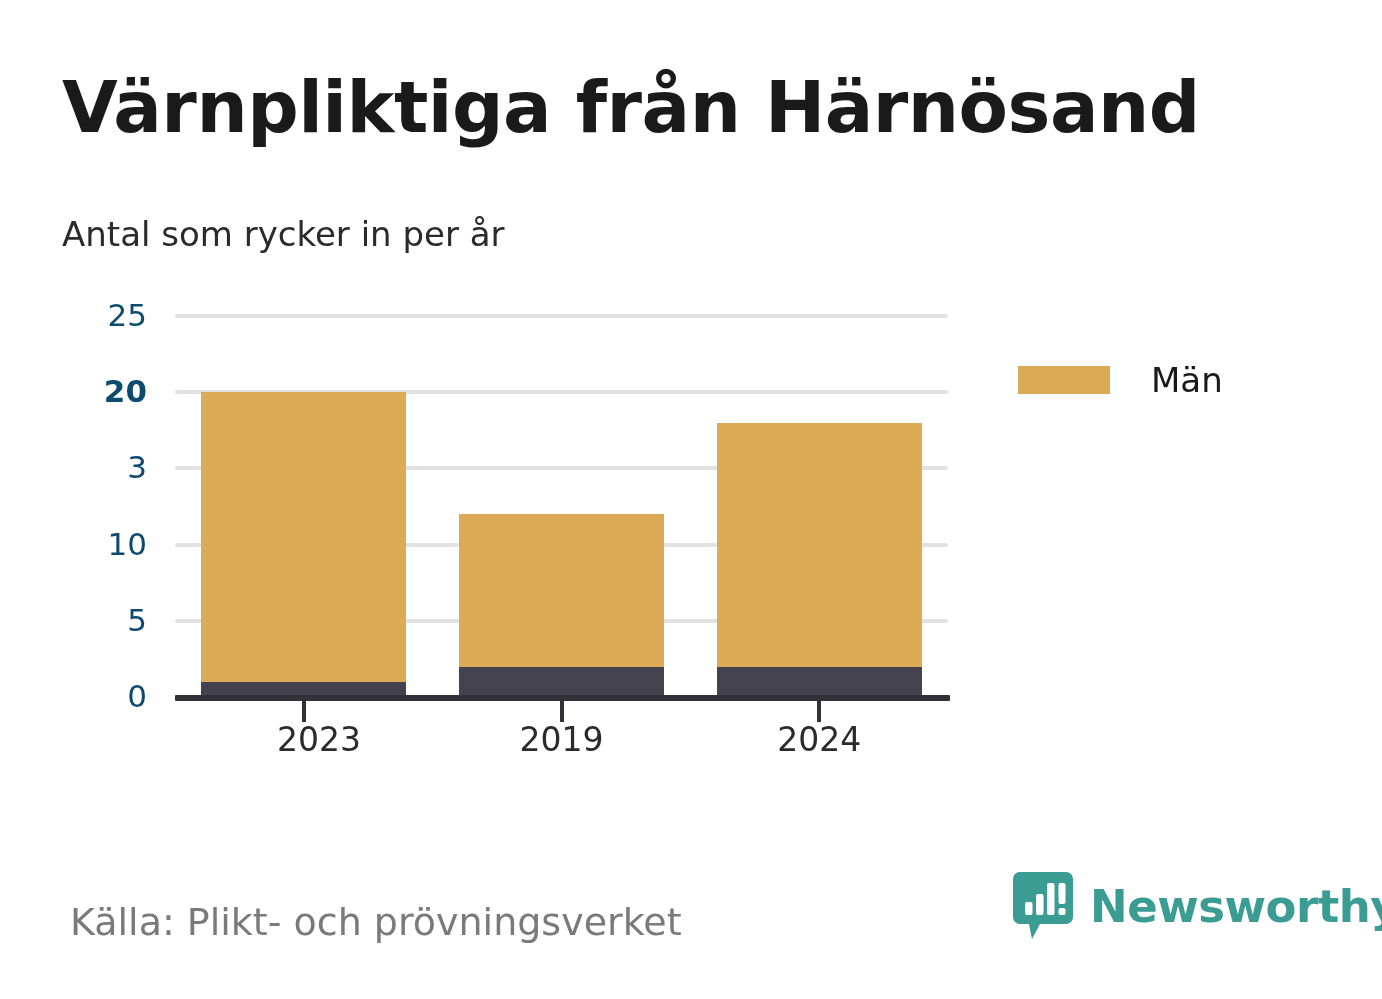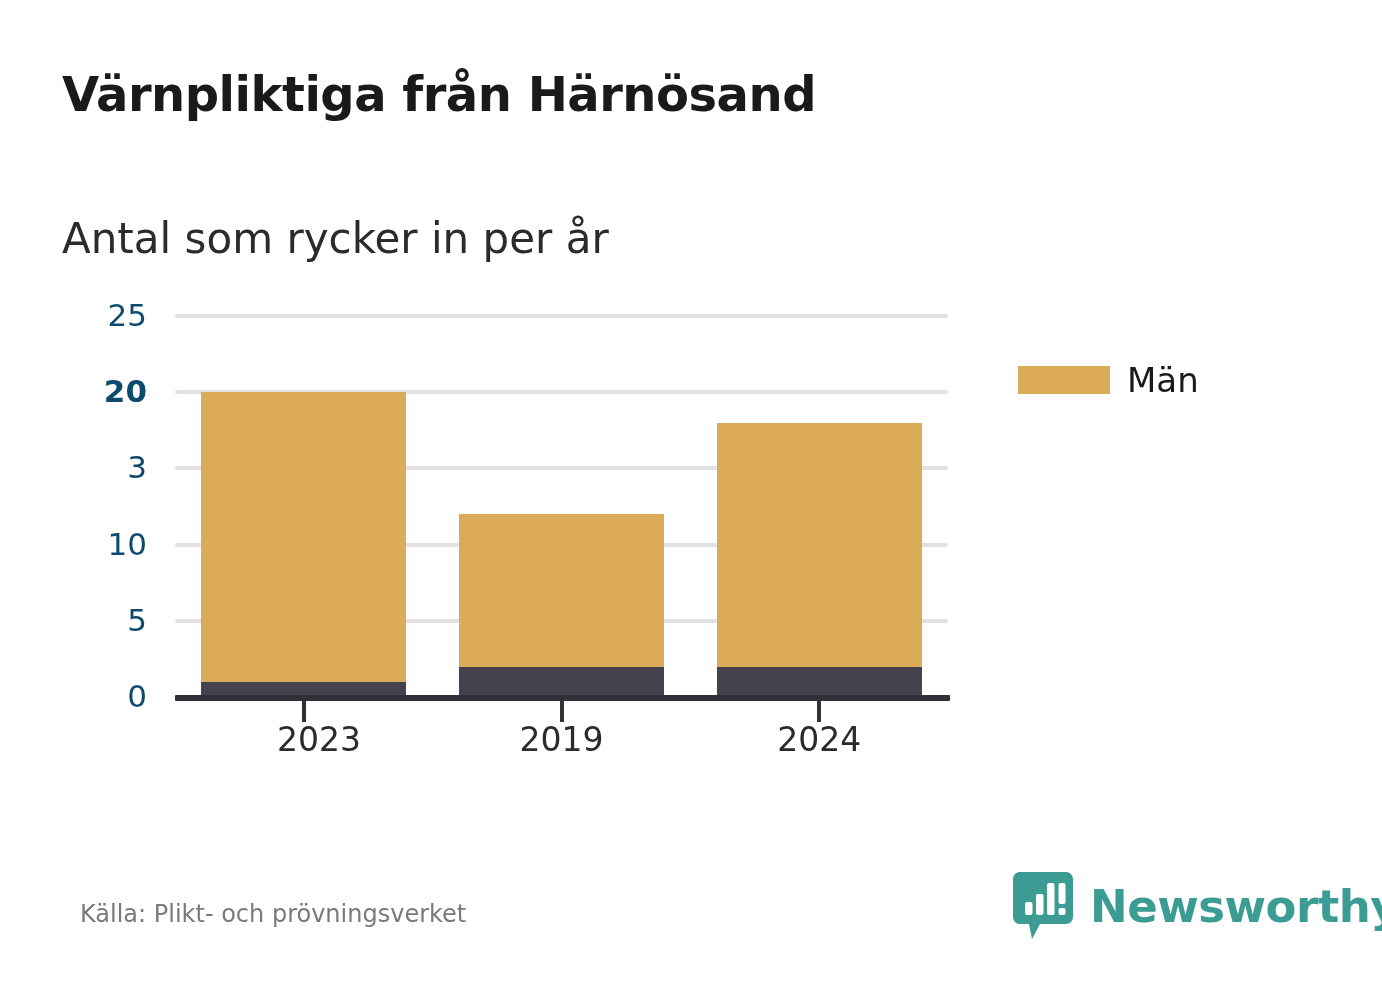--- a/index.html
+++ b/index.html
@@ -19,34 +19,34 @@
     overflow: hidden;
   }
 
   
   #chart-title {
     position: absolute;
     left: 62px;
     top: 68px;
     width: 1000px;
     font-family: "DejaVu Sans", sans-serif;
-    font-size: 48px;
+    font-size: 72px;
     font-weight: 700;
     letter-spacing: -0.5px;
     color: #1a1a1a;
     line-height: 1.1;
     white-space: nowrap;
   }
 
   #chart-subtitle {
     position: absolute;
     left: 62px;
     top: 214px;
     font-family: "DejaVu Sans", sans-serif;
-    font-size: 42px;
+    font-size: 34px;
     font-weight: 400;
     color: #2b2b2b;
     line-height: 1.2;
     white-space: nowrap;
   }
 
   
   #plot-area {
     position: absolute;
     left: 175px;
@@ -120,34 +120,34 @@
     align-items: center;
     height: 55px;
     margin-bottom: 0px;
   }
   .legend-swatch {
     width: 92px;
     height: 28px;
     flex: 0 0 auto;
   }
   .legend-label {
-    margin-left: 17px;
+    margin-left: 41px;
     font-family: "DejaVu Sans", sans-serif;
     font-size: 34px;
     color: #1a1a1a;
     white-space: nowrap;
   }
 
   
   #source-note {
     position: absolute;
-    left: 80px;
+    left: 70px;
     top: 900px;
     font-family: "DejaVu Sans", sans-serif;
-    font-size: 24px;
+    font-size: 38px;
     color: #7a7a7a;
     white-space: nowrap;
   }
 
   #logo {
     position: absolute;
     left: 1012px;
     top: 870px;
     display: flex;
     align-items: center;

